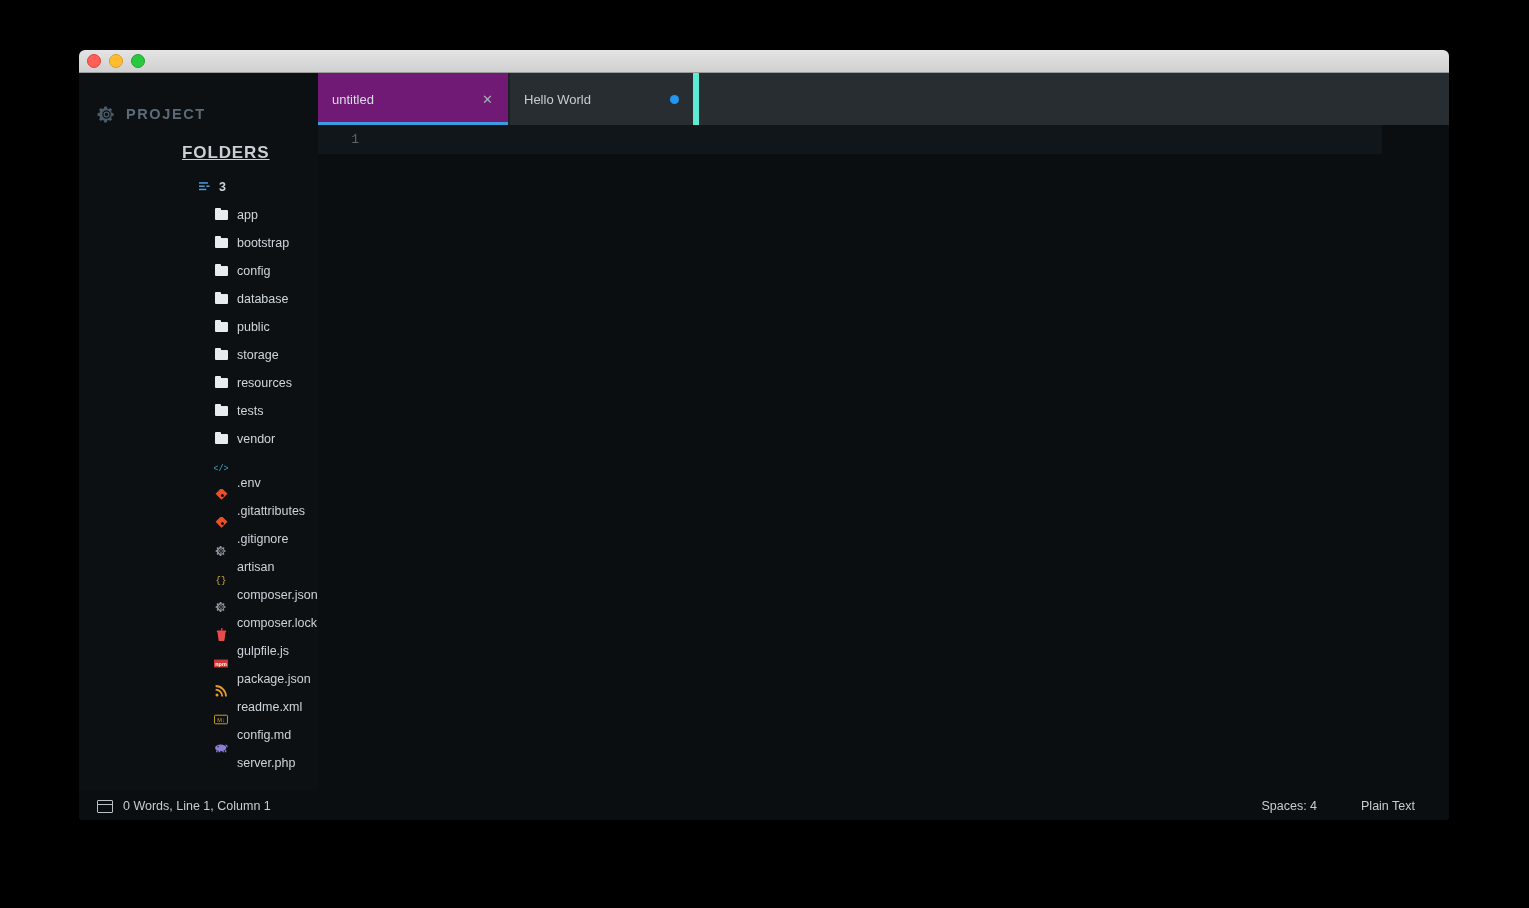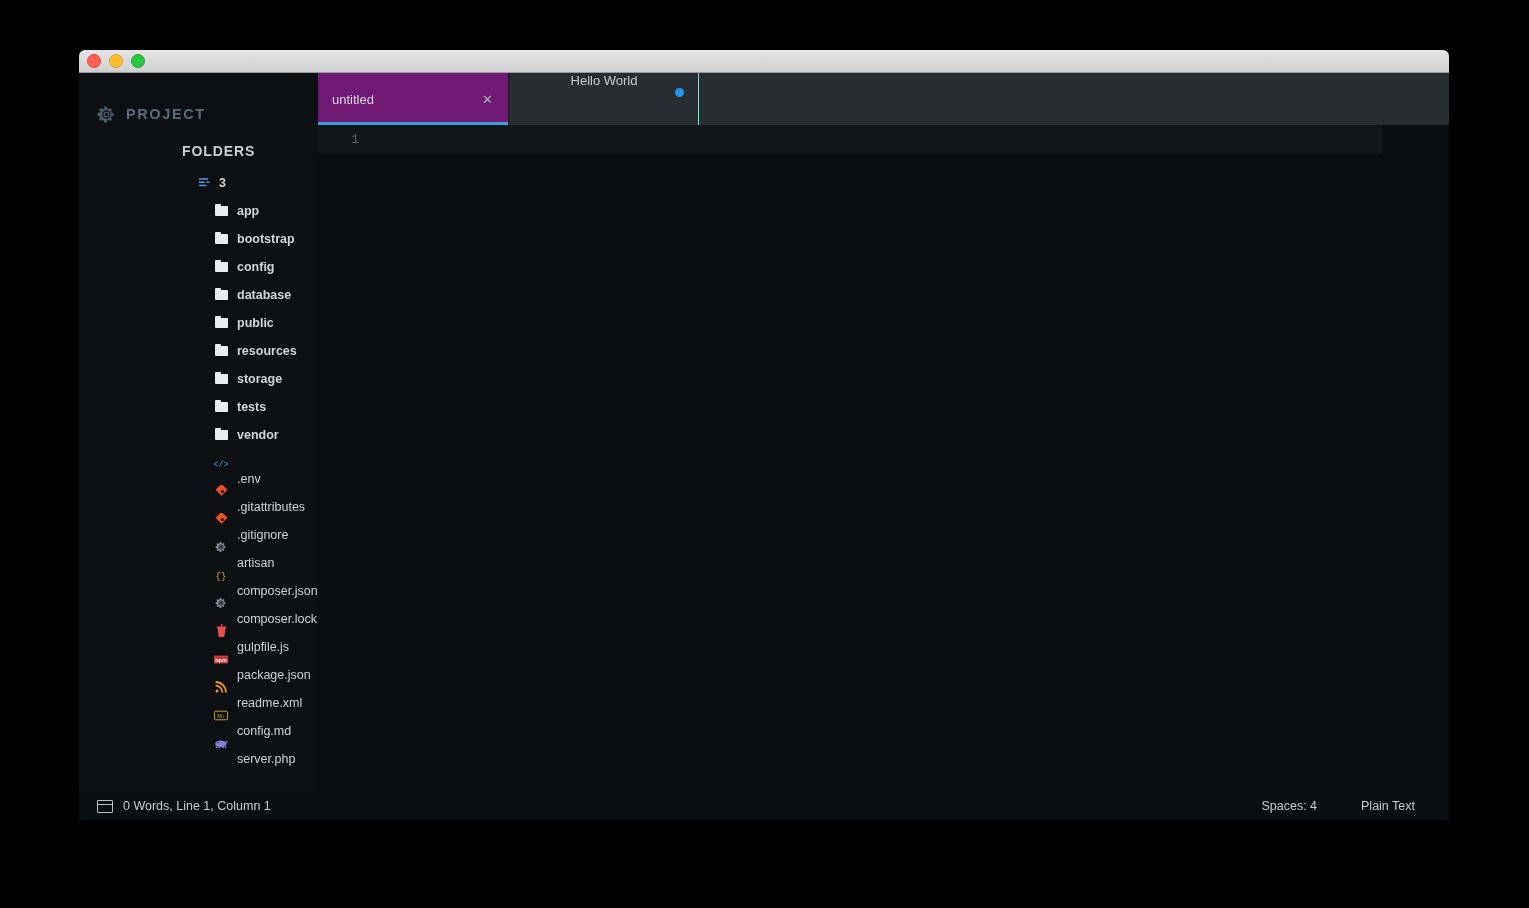--- a/index.html
+++ b/index.html
@@ -88,24 +88,25 @@
   }
   .project-title {
     color: #5d6b78;
     font-size: 14.5px;
     font-weight: bold;
     letter-spacing: 1.6px;
   }
 
   .folders-label {
     color: #c9cfd4;
-    font-size: 14px;
+    font-size: 17px;
     font-weight: bold;
     letter-spacing: 0.9px;
     padding: 14px 0 0 103px;
+    text-decoration: underline;
   }
 
   .tree { margin-top: 10px; }
 
   .tree-root {
     display: flex;
     align-items: center;
     gap: 7px;
     padding-left: 120px;
     height: 28px;
@@ -129,21 +130,21 @@
     height: 14px;
     display: flex;
     align-items: center;
     justify-content: center;
     flex: 0 0 14px;
   }
   .tree-item .flabel {
     font-size: 12.5px;
     color: #cfd6db;
   }
-  .tree-item.is-dir .flabel { font-weight: bold; }
+  .tree-item.is-dir .flabel { font-weight: normal; }
   .tree-item.is-file .flabel { font-weight: normal; color: #ccd3d8; margin-top: 32px; }
 
   .folder-glyph {
     width: 13px; height: 10px;
     background: #e8ecef;
     border-radius: 1px 1px 1px 1px;
     position: relative;
   }
   .folder-glyph:before {
     content:"";
@@ -192,23 +193,22 @@
   .tab.active:after {
     content: "";
     position: absolute;
     left: 0; right: 0; bottom: 0;
     height: 3px;
     background: #3b9ddd;
   }
   .tab.inactive {
     width: 190px;
     background: #282d31;
-    border-right: 1px solid #5eead4;
+    border-right: 6px solid #5eead4;
     border-left: 1px solid #1d2226;
-    flex-direction: column;
   }
   .tab-spacer { flex: 1; }
   .tab-close {
     margin-left: auto;
     color: #a7b0b7;
     font-size: 13px;
     line-height: 1;
     width: 13px;
     text-align: center;
   }
@@ -365,27 +365,27 @@
               <div class="tree-item is-dir">
                 <span class="ficon">
                   <span class="folder-glyph"></span>
                 </span>
                 <span class="flabel">public</span>
               </div>
               <div class="tree-item is-dir">
                 <span class="ficon">
                   <span class="folder-glyph"></span>
                 </span>
+                <span class="flabel">storage</span>
+              </div>
+              <div class="tree-item is-dir">
+                <span class="ficon">
+                  <span class="folder-glyph"></span>
+                </span>
                 <span class="flabel">resources</span>
-              </div>
-              <div class="tree-item is-dir">
-                <span class="ficon">
-                  <span class="folder-glyph"></span>
-                </span>
-                <span class="flabel">storage</span>
               </div>
               <div class="tree-item is-dir">
                 <span class="ficon">
                   <span class="folder-glyph"></span>
                 </span>
                 <span class="flabel">tests</span>
               </div>
               <div class="tree-item is-dir">
                 <span class="ficon">
                   <span class="folder-glyph"></span>

